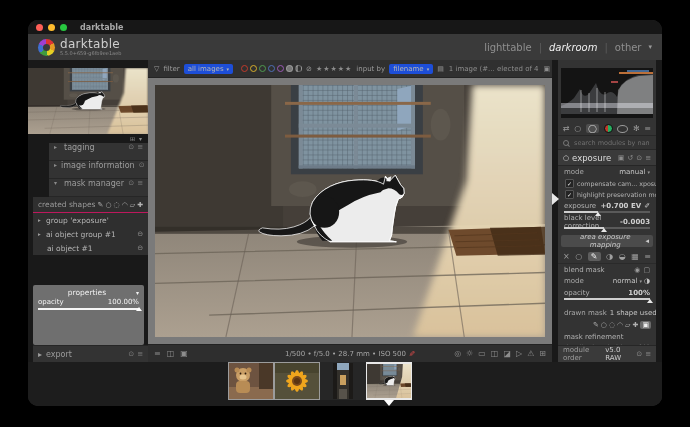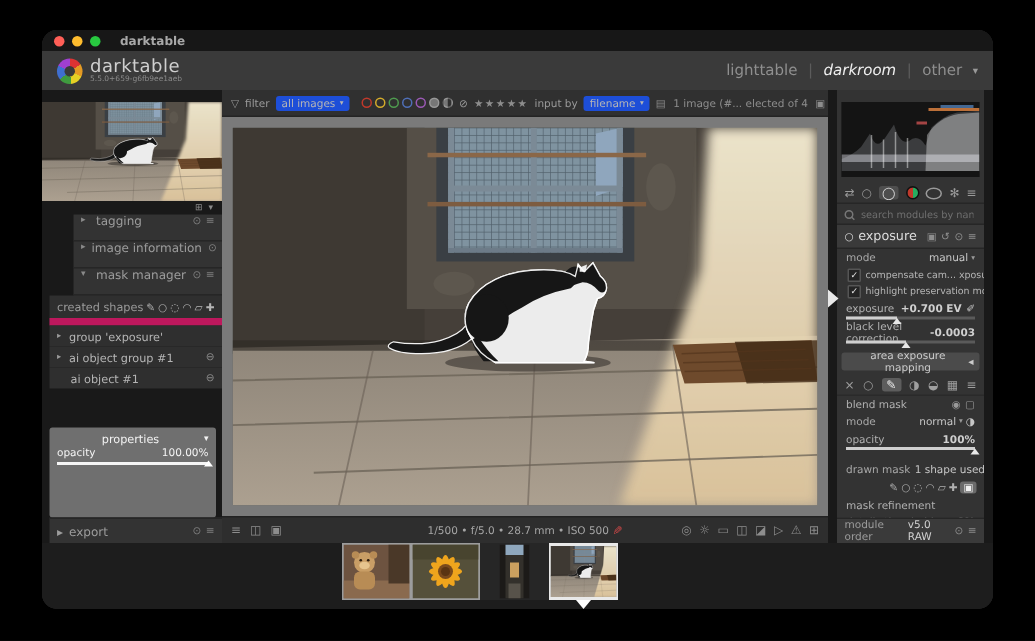--- a/index.html
+++ b/index.html
@@ -28,21 +28,21 @@
   
   .main{position:absolute;top:40px;left:0;right:0;bottom:44px;display:flex;background:#191919;}
   
   .left{width:120px;background:#191919;position:relative;flex:0 0 auto;}
   .navthumb{width:120px;height:66px;margin-top:8px;display:block;}
   .mini-icons{height:9px;display:flex;justify-content:flex-end;gap:4px;padding:0 6px;color:#8a8a8a;font-size:6px;align-items:center;}
   .lrow{margin-left:21px;height:17px;background:#333;border-bottom:1px solid #262626;display:flex;
     gap:4px;padding:0 5px;font-size:8px;color:#9c9c9c;white-space:nowrap;}
   .lrow .car{font-size:6px;color:#8a8a8a;width:6px;}
   .lrow .ric{margin-left:auto;display:flex;gap:3px;font-size:7px;color:#7d7d7d;}
-  .shape-strip{margin-left:5px;height:15px;background:#2f2f2f;border-bottom:5px solid #be185d;display:flex;align-items:center;
+  .shape-strip{margin-left:5px;height:15px;background:#2f2f2f;border-bottom:1px solid #be185d;display:flex;align-items:center;
     padding:0 5px;font-size:7.5px;color:#9a9a9a;}
   .shape-strip .ics{margin-left:auto;display:flex;gap:2px;font-size:7px;color:#b5b5b5;}
   .mitem{margin-left:5px;height:14px;background:#2f2f2f;display:flex;align-items:center;gap:3px;
     padding:0 5px;font-size:7.5px;color:#b5b5b5;white-space:nowrap;}
   .mitem .car{font-size:5.5px;color:#9a9a9a;width:5px;}
   .mitem.indent{padding-left:14px;}
   .mitem .pol{margin-left:auto;font-size:7px;color:#8a8a8a;}
   .props{position:absolute;bottom:17px;left:5px;width:111px;height:60px;background:#6f6f6f;border-radius:2px;padding:2px 5px;box-sizing:border-box;}
   .props .ph{display:flex;align-items:center;font-size:7.5px;color:#f2f2f2;height:11px;}
   .props .ph .t{flex:1;text-align:center;}
@@ -96,21 +96,21 @@
   .rrow .val{margin-left:auto;color:#c6c6c6;display:flex;align-items:center;gap:2px;}
   .rrow .c{font-size:5px;color:#9a9a9a;}
   .cbrow{height:11px;display:flex;align-items:center;gap:3px;padding:0 4px 0 7px;font-size:6.3px;color:#b5b5b5;white-space:nowrap;overflow:hidden;}
   .cb{width:7px;height:7px;background:#242424;border:1px solid #555;border-radius:1px;color:#e8e8e8;font-size:6px;line-height:7px;text-align:center;flex:0 0 auto;}
   .rslider{padding:1px 6px 3px 6px;}
   .rslider .lv{display:flex;justify-content:space-between;font-size:7px;color:#b0b0b0;height:9px;align-items:center;}
   .rslider .lv .v{color:#cfcfcf;display:flex;gap:3px;align-items:center;font-weight:bold;}
   .rtrack{position:relative;height:2px;background:#5a5a5a;margin-top:1px;}
   .rfill{position:absolute;left:0;top:0;bottom:0;background:#cfcfcf;}
   .rmark{position:absolute;top:1px;width:0;height:0;border-left:3px solid transparent;border-right:3px solid transparent;border-bottom:4px solid #e8e8e8;transform:translateX(-3px);}
-  .secbar{height:12px;margin:3px 3px 2px 3px;background:#4b4b4b;border-radius:2px;display:flex;align-items:center;padding:0 4px;font-size:7px;color:#cbcbcb;}
+  .secbar{height:12px;margin:3px 3px 2px 3px;background:#4b4b4b;border-radius:2px;display:flex;align-items:center;padding:0 4px;font-size:7px;color:#cbcbcb;font-style:italic;}
   .secbar .t{flex:1;text-align:center;}
   .blendics{height:14px;display:flex;align-items:center;justify-content:space-between;padding:0 5px;color:#9f9f9f;font-size:8px;border-bottom:1px solid #2a2a2a;}
   .blendics .sel{background:#5d5d5d;border-radius:2px;padding:0 3px;color:#eee;}
   .lblrow{height:11px;display:flex;align-items:center;padding:0 6px;font-size:7px;color:#b0b0b0;}
   .lblrow .ric{margin-left:auto;display:flex;gap:3px;font-size:7px;color:#9a9a9a;}
   .shapesrow{height:12px;display:flex;align-items:center;justify-content:flex-end;gap:2px;padding:0 5px;font-size:7px;color:#b0b0b0;}
   .shapesrow .selb{background:#6a6a6a;border-radius:2px;padding:0 2px;color:#f0f0f0;}
   .morder{position:absolute;bottom:0;left:0;right:0;height:16px;background:#3a3a3a;border-top:1px solid #262626;
     display:flex;align-items:center;gap:4px;padding:0 5px;font-size:7px;color:#9c9c9c;}
   .morder .v{color:#cfcfcf;}

